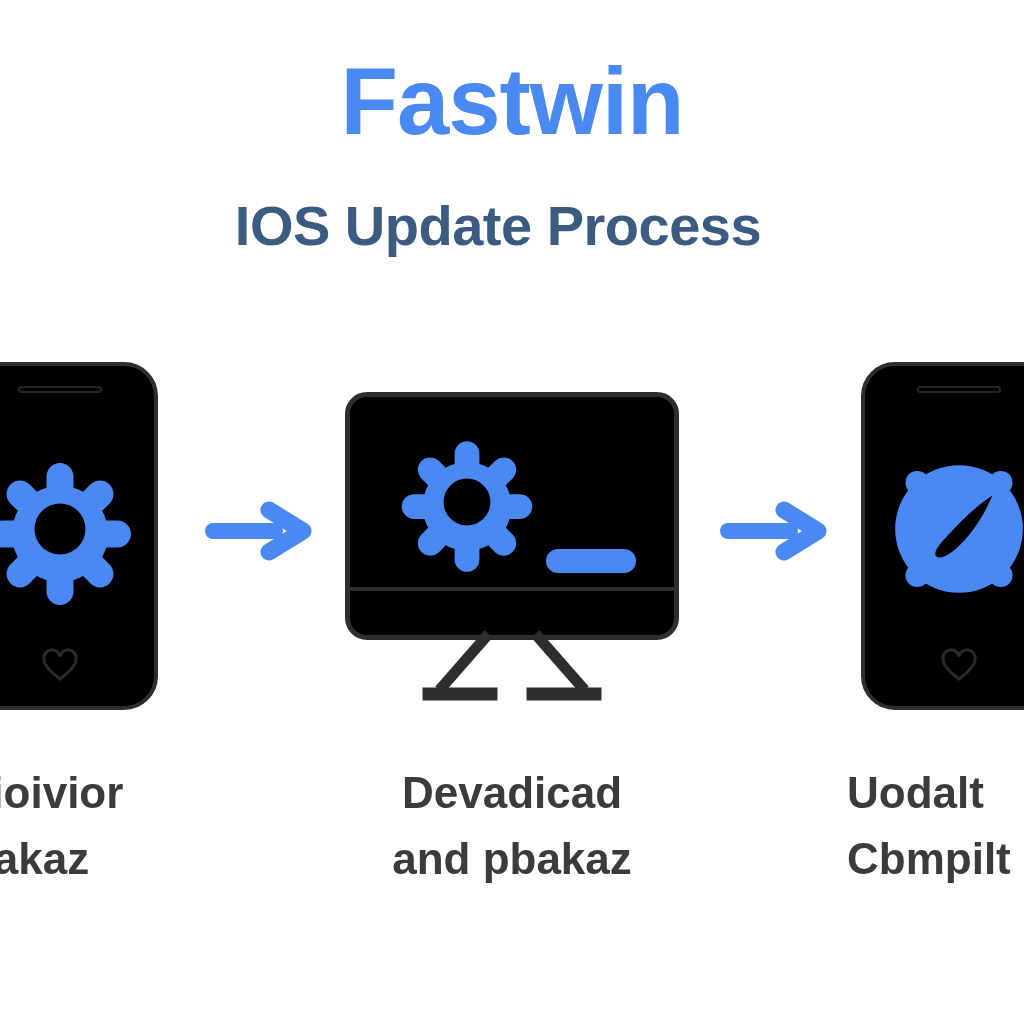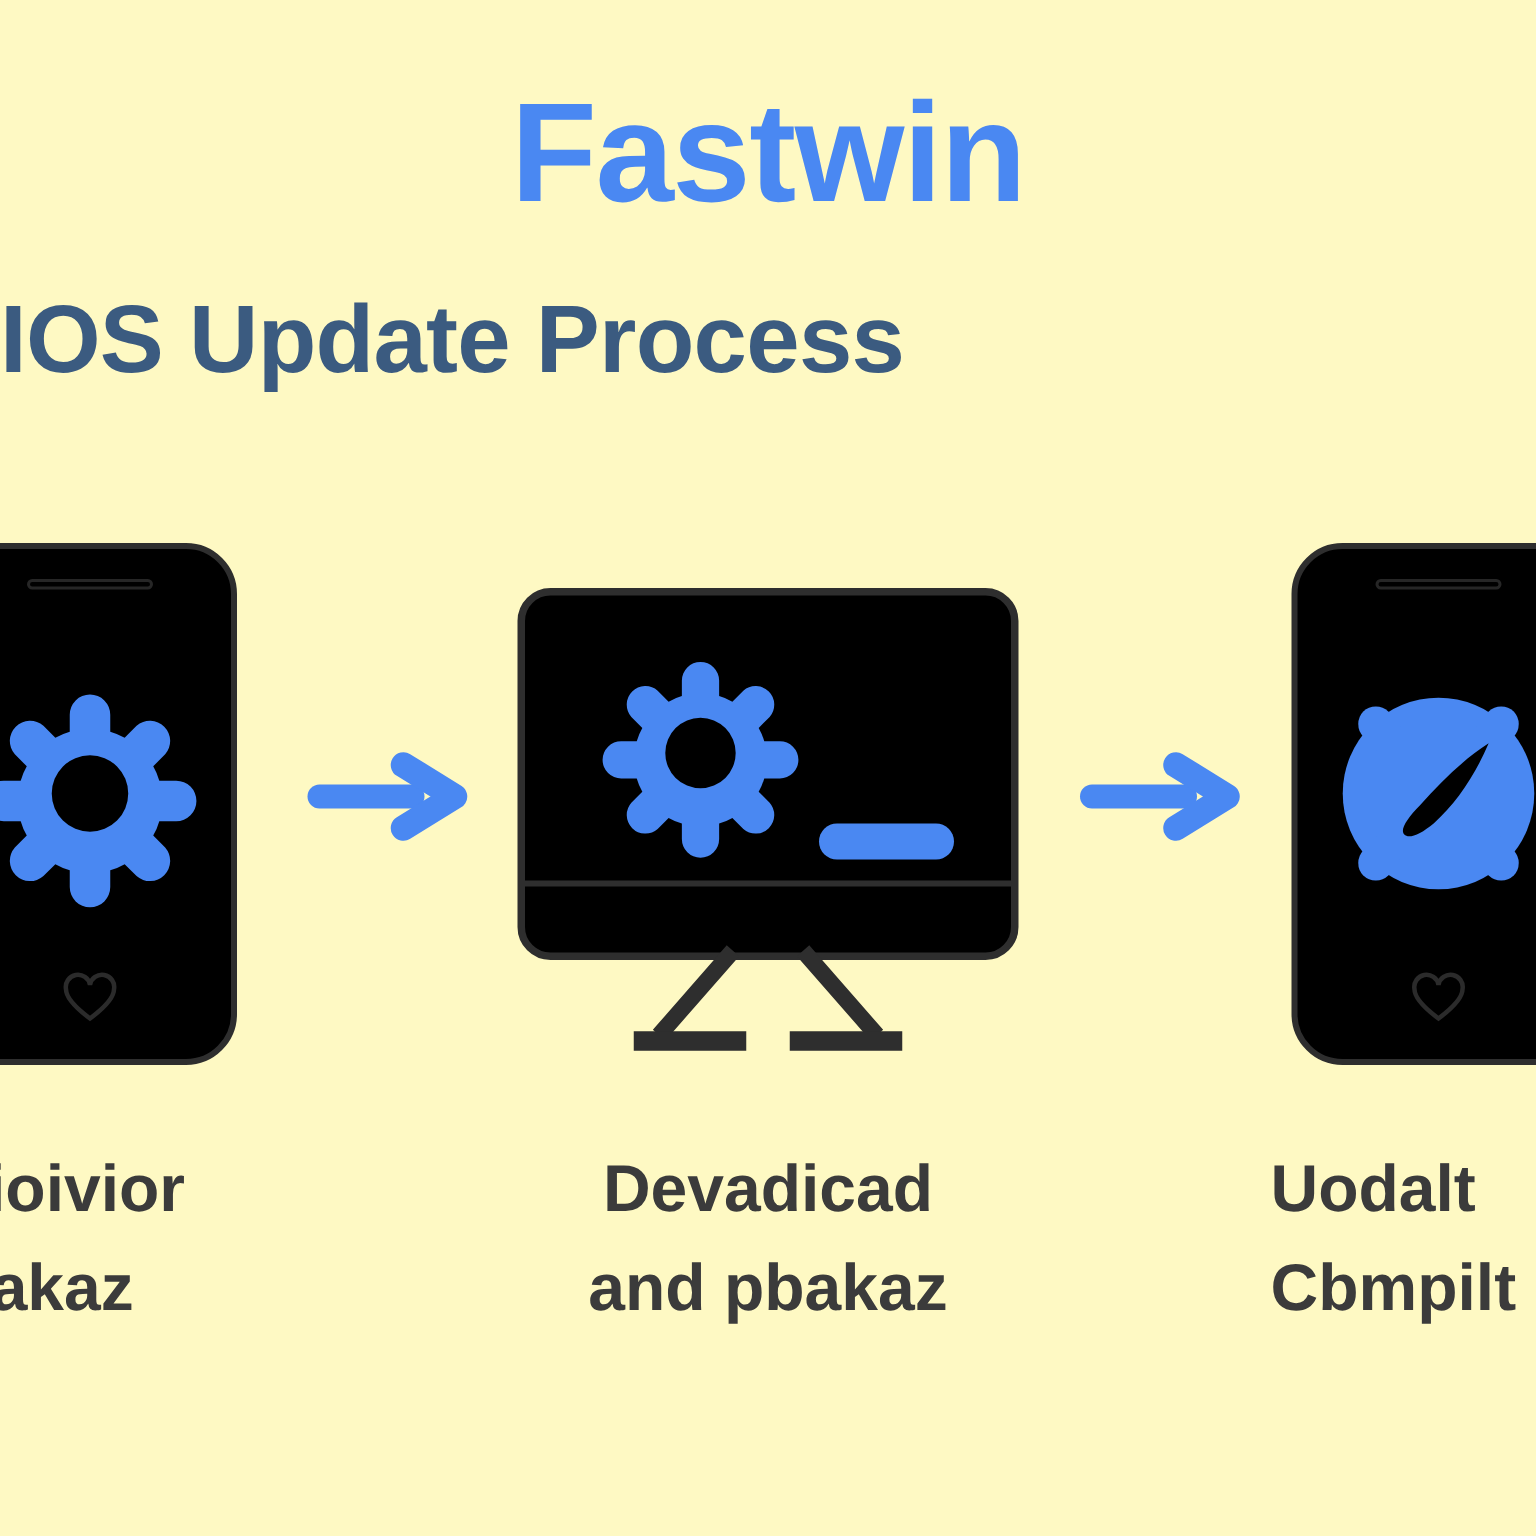--- a/index.html
+++ b/index.html
@@ -12,21 +12,21 @@
     width: 1024px;
     height: 1024px;
     overflow: hidden;
     font-family: "Liberation Sans", sans-serif;
     -webkit-font-smoothing: antialiased;
   }
   #poster {
     position: relative;
     width: 1024px;
     height: 1024px;
-    background: #fef9c3;
+    background: #ffffff;
   }
 
   
   .title-main {
     position: absolute;
     left: 0;
     top: 52px;
     width: 1024px;
     text-align: center;
     font-size: 94px;
@@ -34,21 +34,22 @@
     font-weight: 700;
     letter-spacing: -1px;
     color: #4a88f2;
     white-space: nowrap;
   }
   .title-sub {
     position: absolute;
     left: 0;
     top: 180px;
     width: 996px;
-    font-size: 64px;
+    text-align: center;
+    font-size: 56px;
     line-height: 92px;
     font-weight: 700;
     letter-spacing: -0.5px;
     color: #3b5b80;
     white-space: nowrap;
   }
 
   
   .stage {
     position: absolute;

